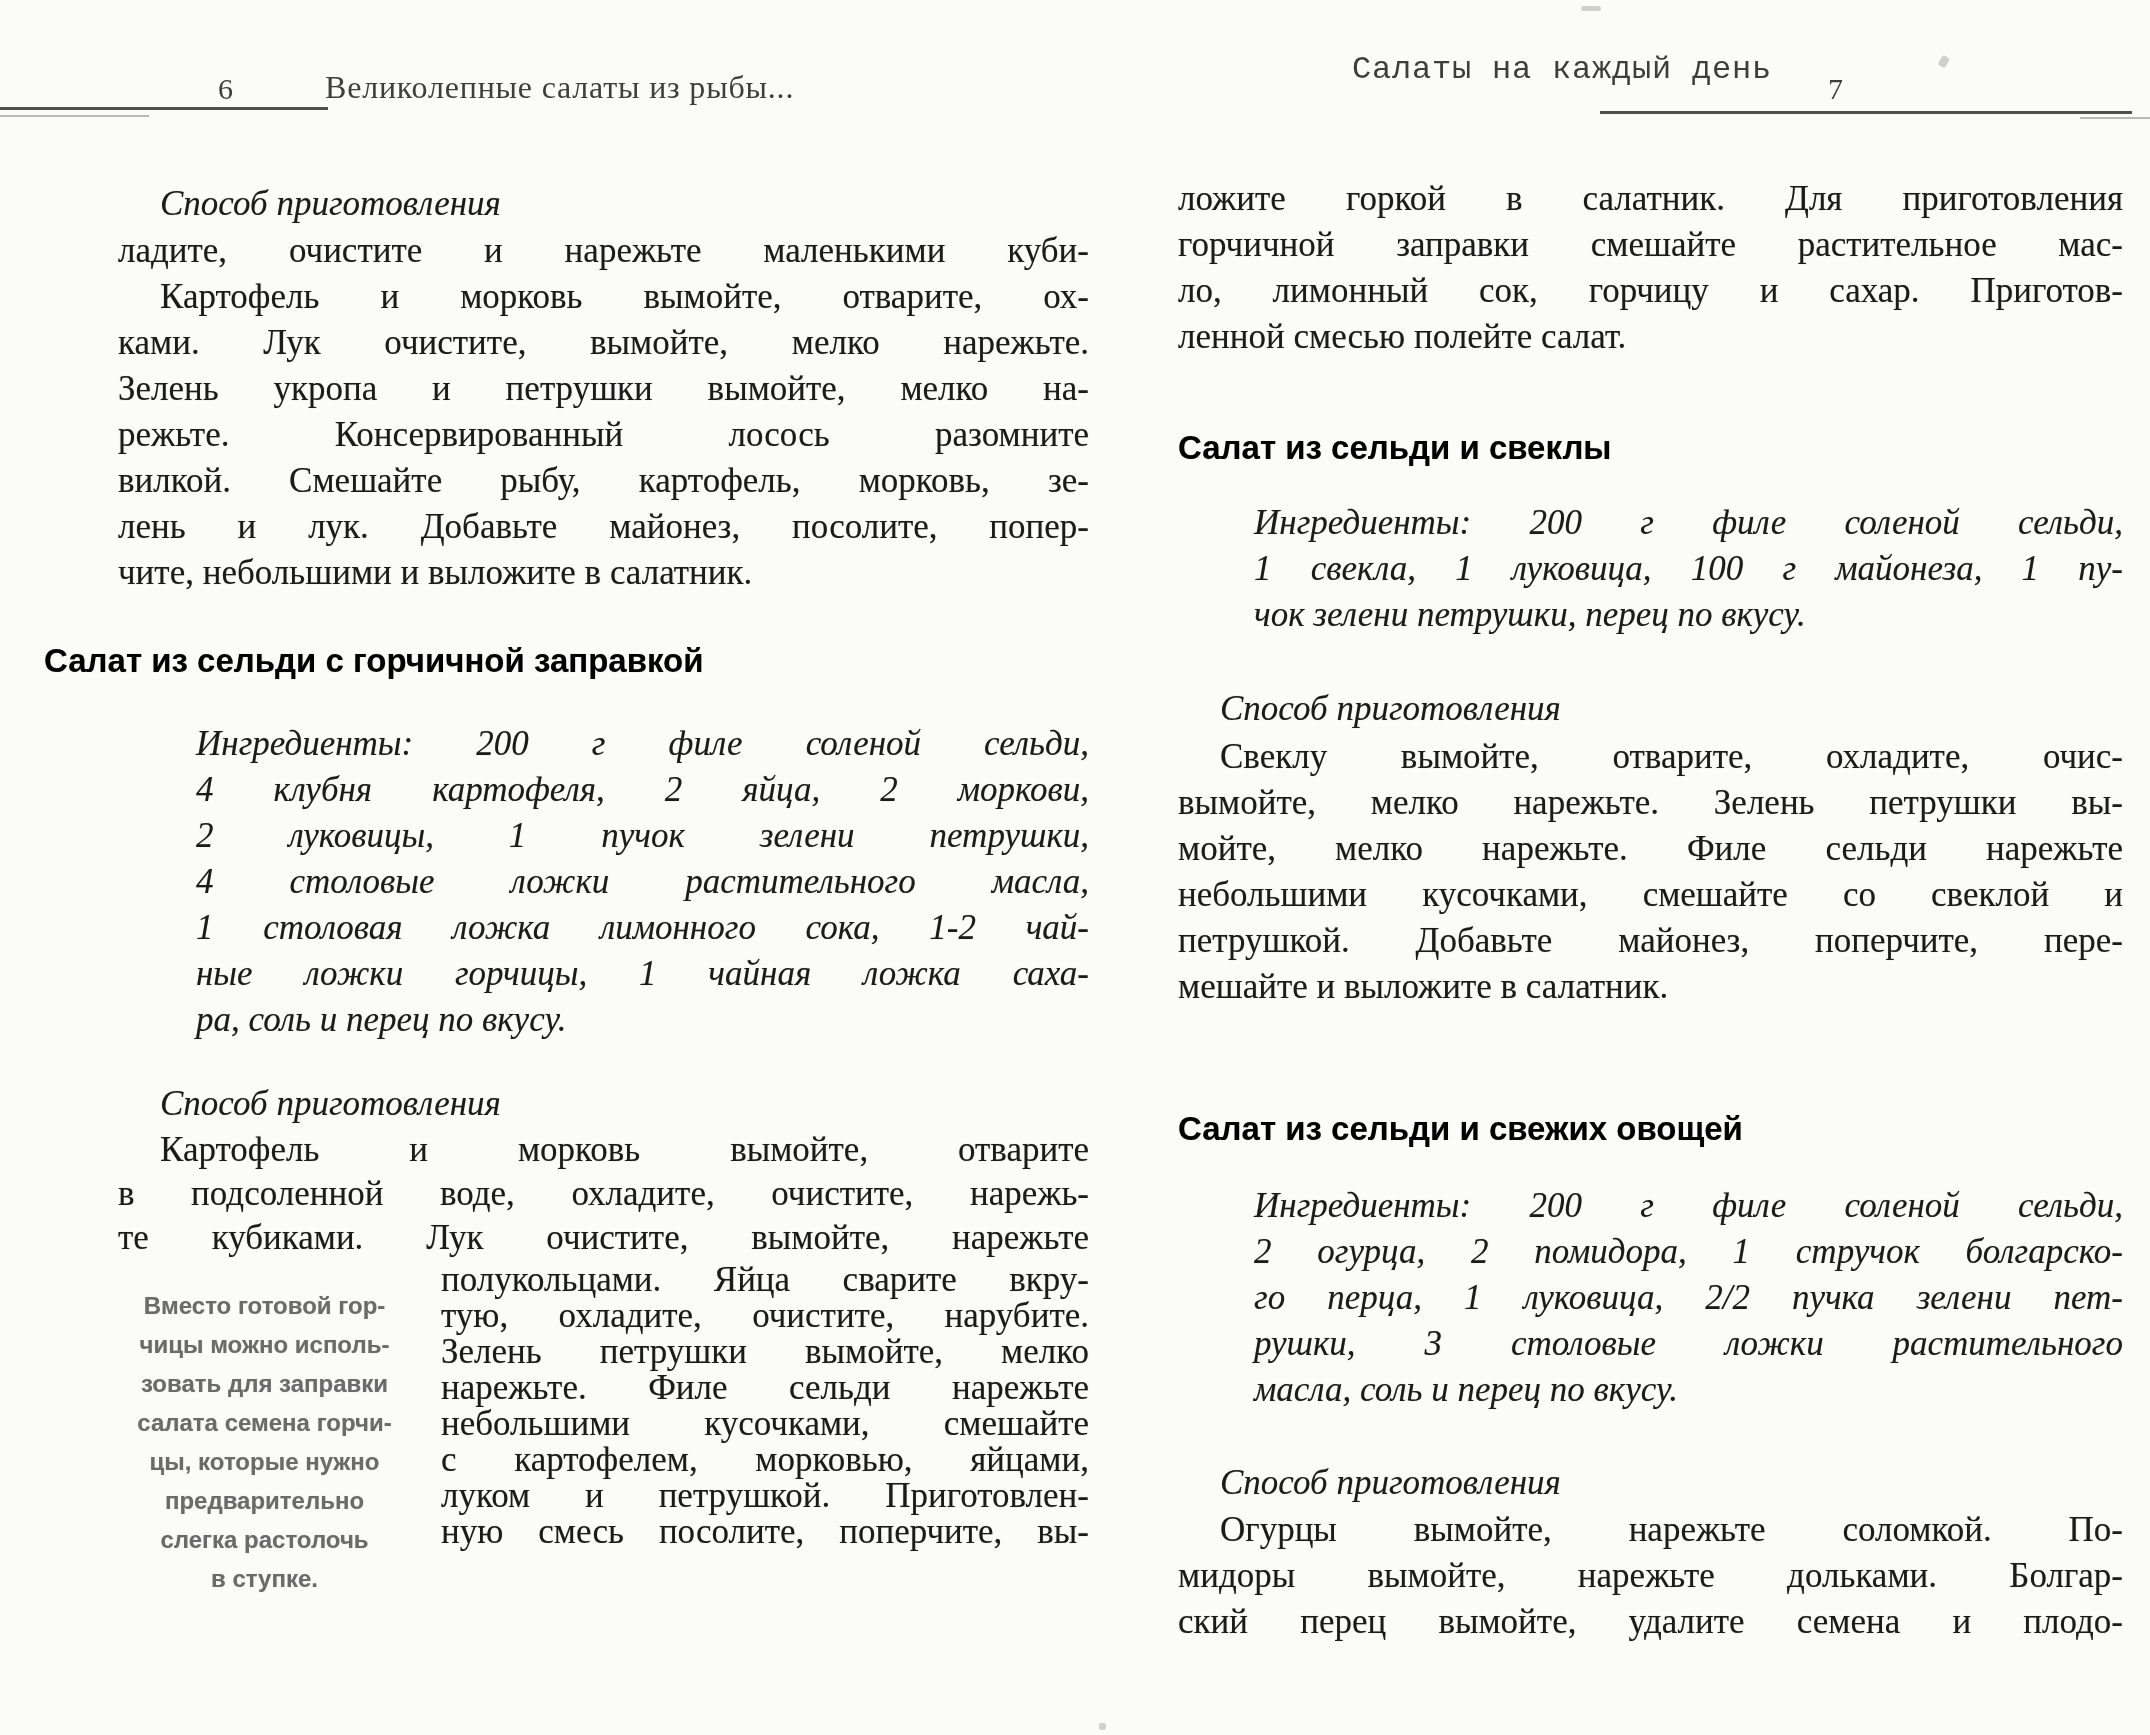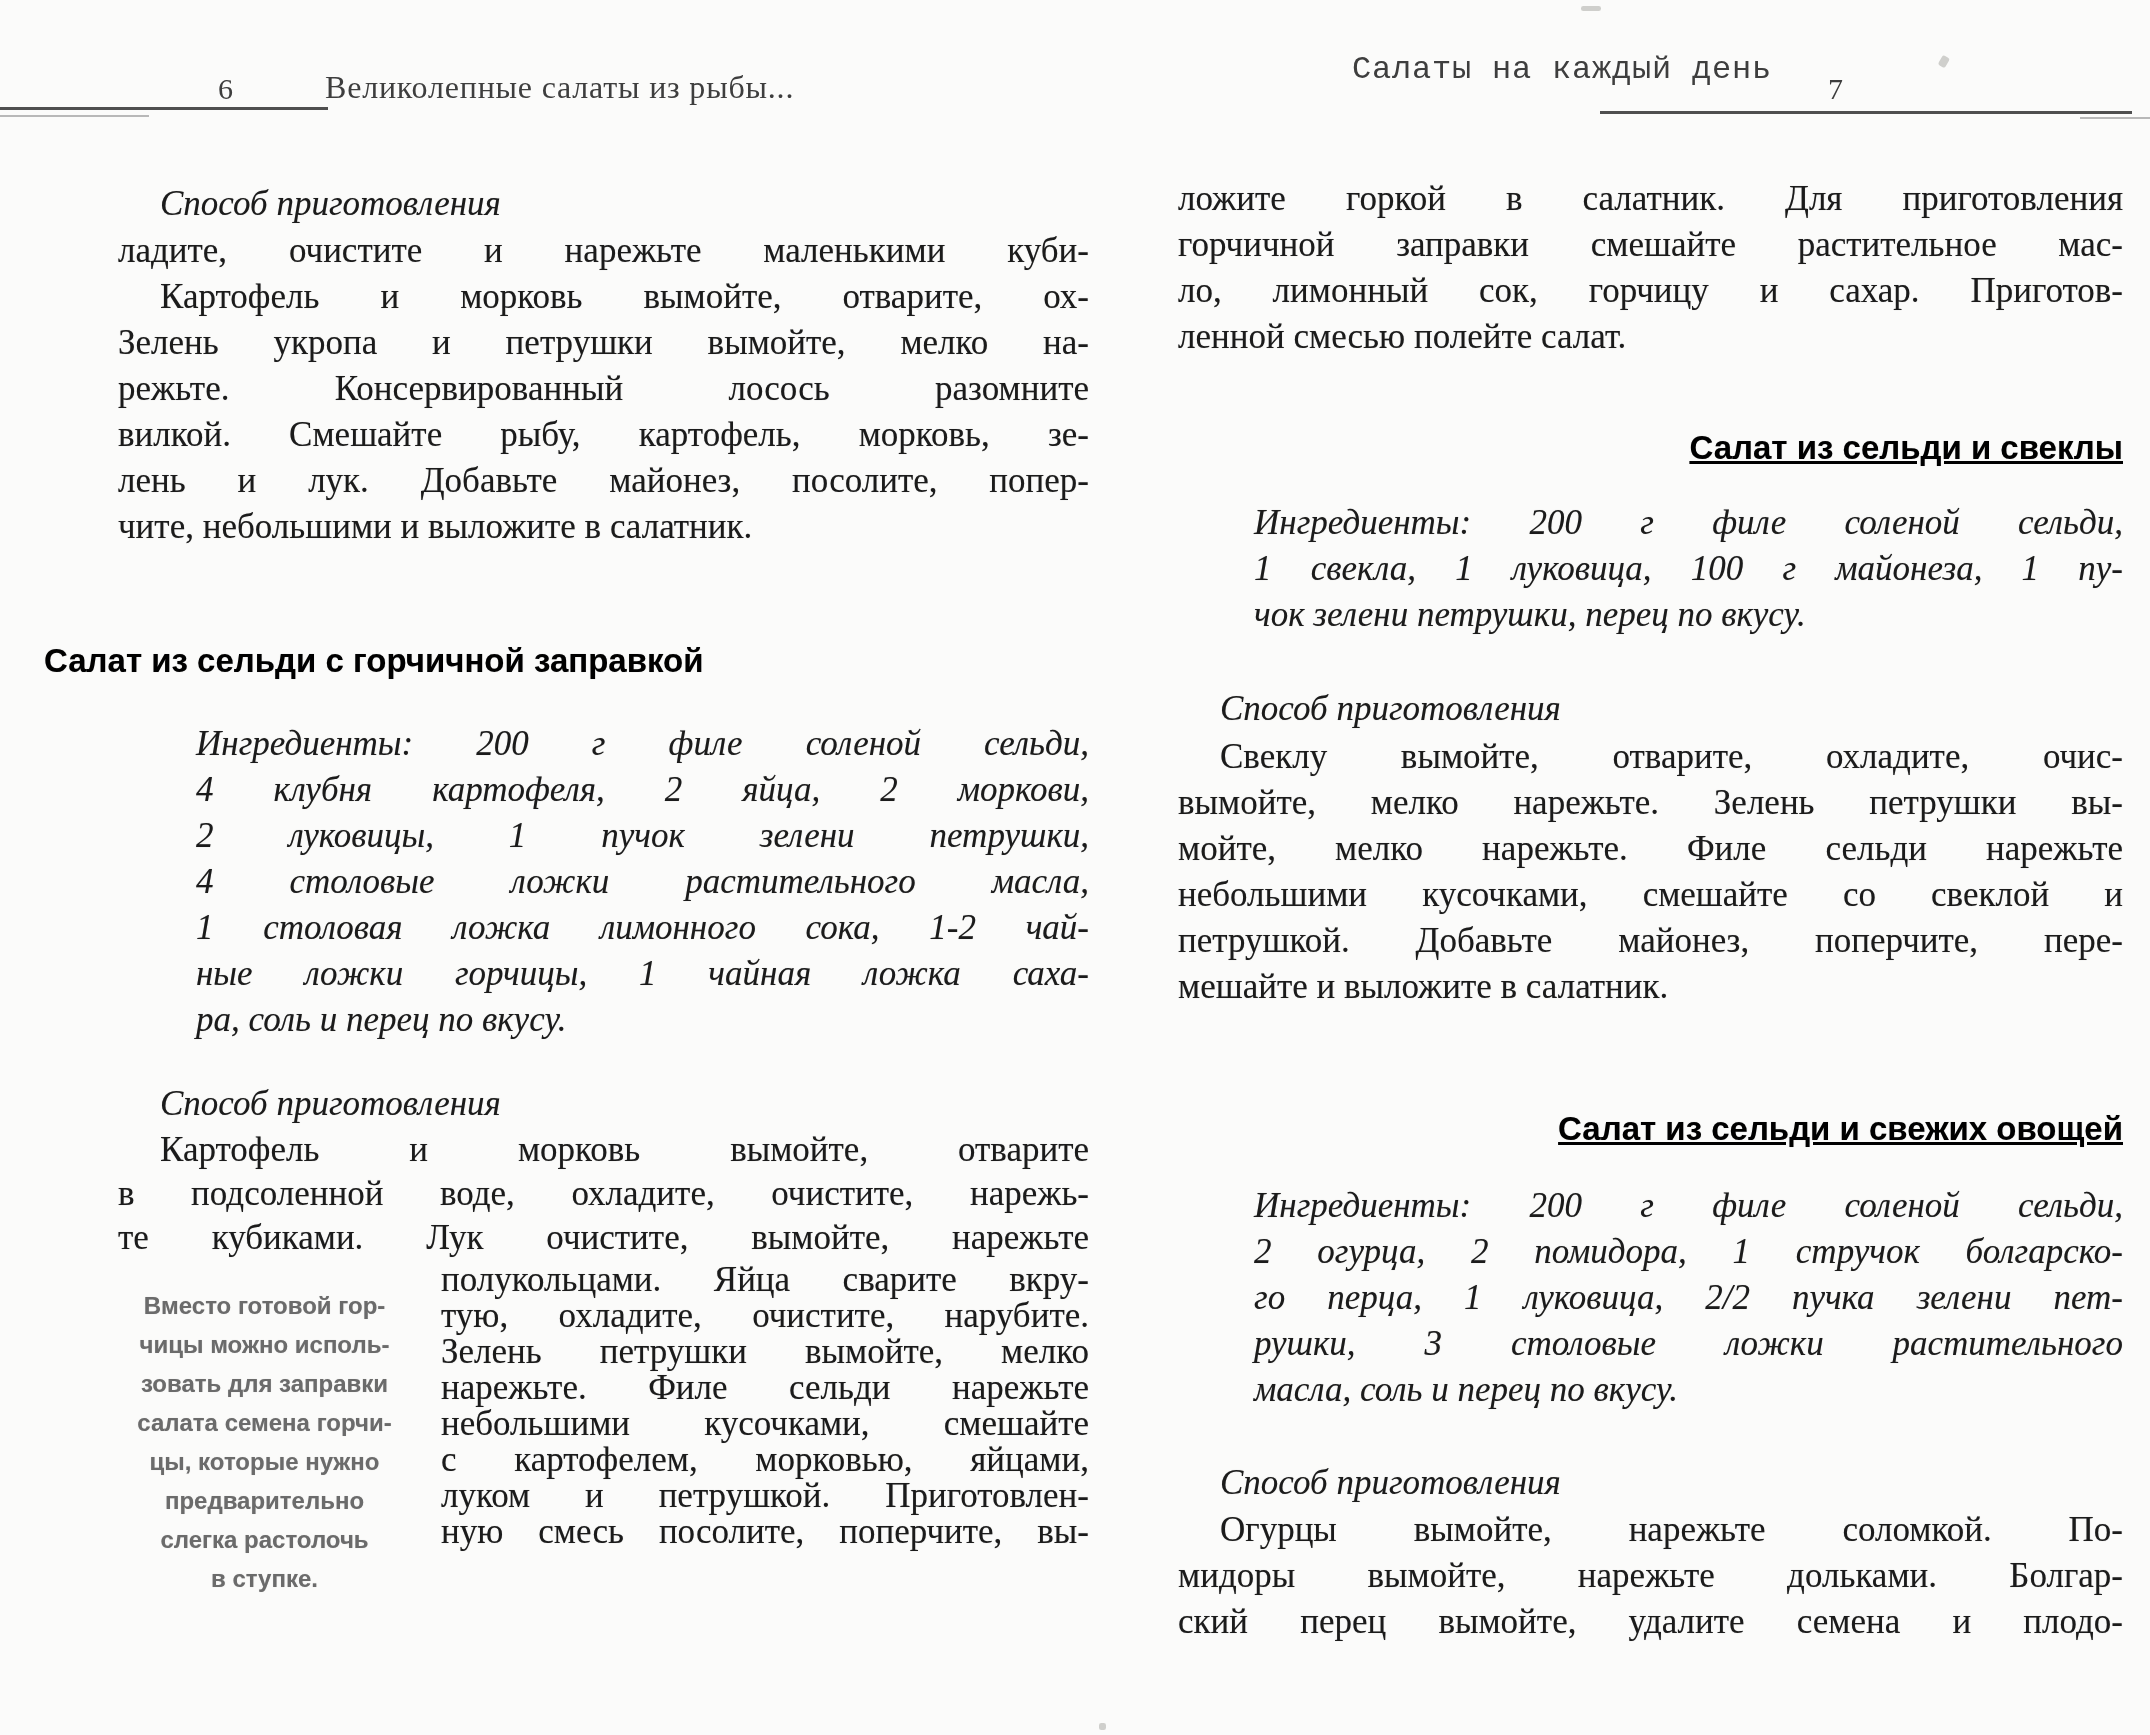--- a/index.html
+++ b/index.html
@@ -57,21 +57,21 @@
   }
   .recipe-head{
     font-family:"Liberation Sans", sans-serif;
     font-weight:700;
     font-size:33px;line-height:43px;
     color:var(--heading);
     letter-spacing:0;
     white-space:nowrap;
     text-shadow:0 0 0.8px rgba(0,0,0,.3);
   }
-  .recipe-head.right{text-align:right;white-space:normal;text-decoration:underline;}
+  .recipe-head.right{white-space:normal;}
   .margin-note{
     font-family:"Liberation Sans", sans-serif;
     font-weight:700;
     font-size:24px;line-height:39px;
     color:var(--note);
     text-shadow:0 0 0.8px rgba(107,107,107,.4);
     text-align:center;
   }
   .speck{position:absolute;background:#cfcfcc;border-radius:2.3px;}
 </style>
@@ -87,20 +87,21 @@
     <div class="abs run-head" style="left:325px;top:70px;">Великолепные салаты из рыбы...</div>
 
     <div class="abs rule" style="left:0;top:107px;width:328px;height:3px;"></div>
     <div class="abs rule-ghost" style="left:0;top:115px;width:149px;height:2.3px;"></div>
 
     <div class="abs method-head" style="left:118px;top:181px;width:971px;">Способ приготовления</div>
 
     <div class="abs body-block" style="left:118px;top:228px;width:971px;">
         <div class="tline j">ладите, очистите и нарежьте маленькими куби-</div>
         <div class="tline j ind">Картофель и морковь вымойте, отварите, ох-</div>
+        <div class="tline j">ками. Лук очистите, вымойте, мелко нарежьте.</div>
         <div class="tline j">Зелень укропа и петрушки вымойте, мелко на-</div>
         <div class="tline j">режьте. Консервированный лосось разомните</div>
         <div class="tline j">вилкой. Смешайте рыбу, картофель, морковь, зе-</div>
         <div class="tline j">лень и лук. Добавьте майонез, посолите, попер-</div>
         <div class="tline">чите, небольшими и выложите в салатник.</div>
       </div>
 
     <div class="abs recipe-head" style="left:44px;top:639px;">Салат из сельди с горчичной заправкой</div>
 
     <div class="abs body-block italic" style="left:196px;top:721px;width:893px;">

